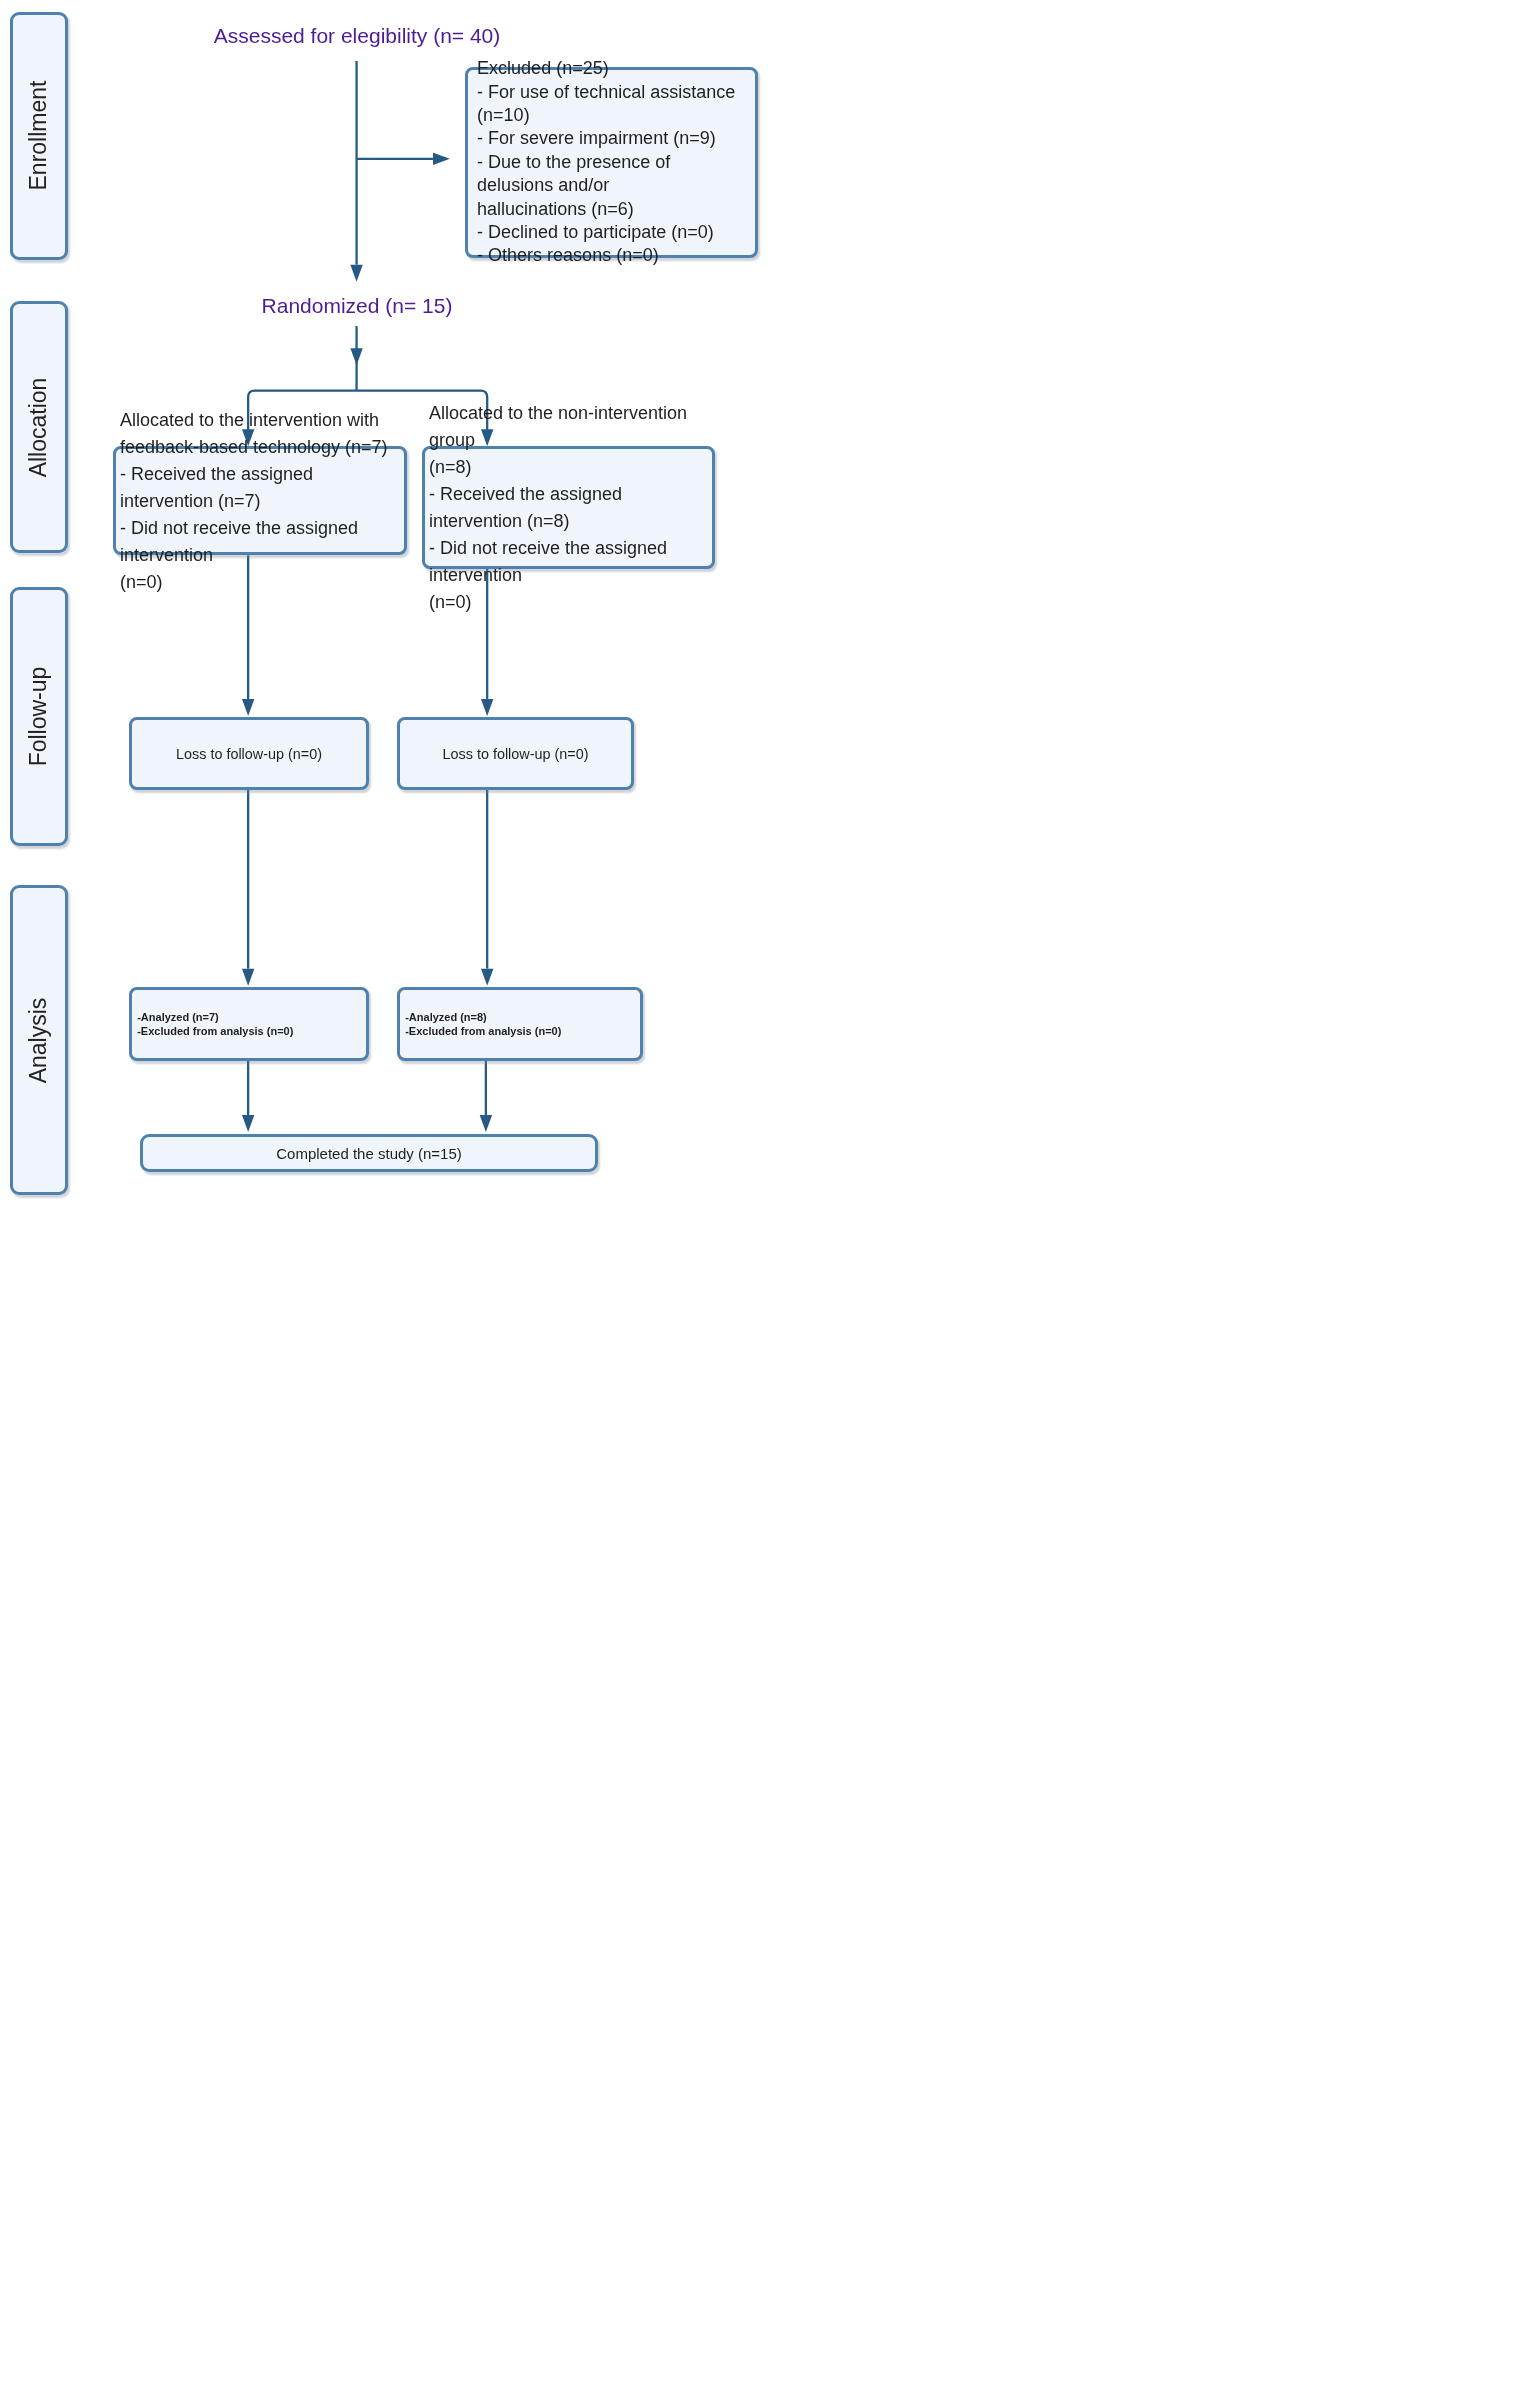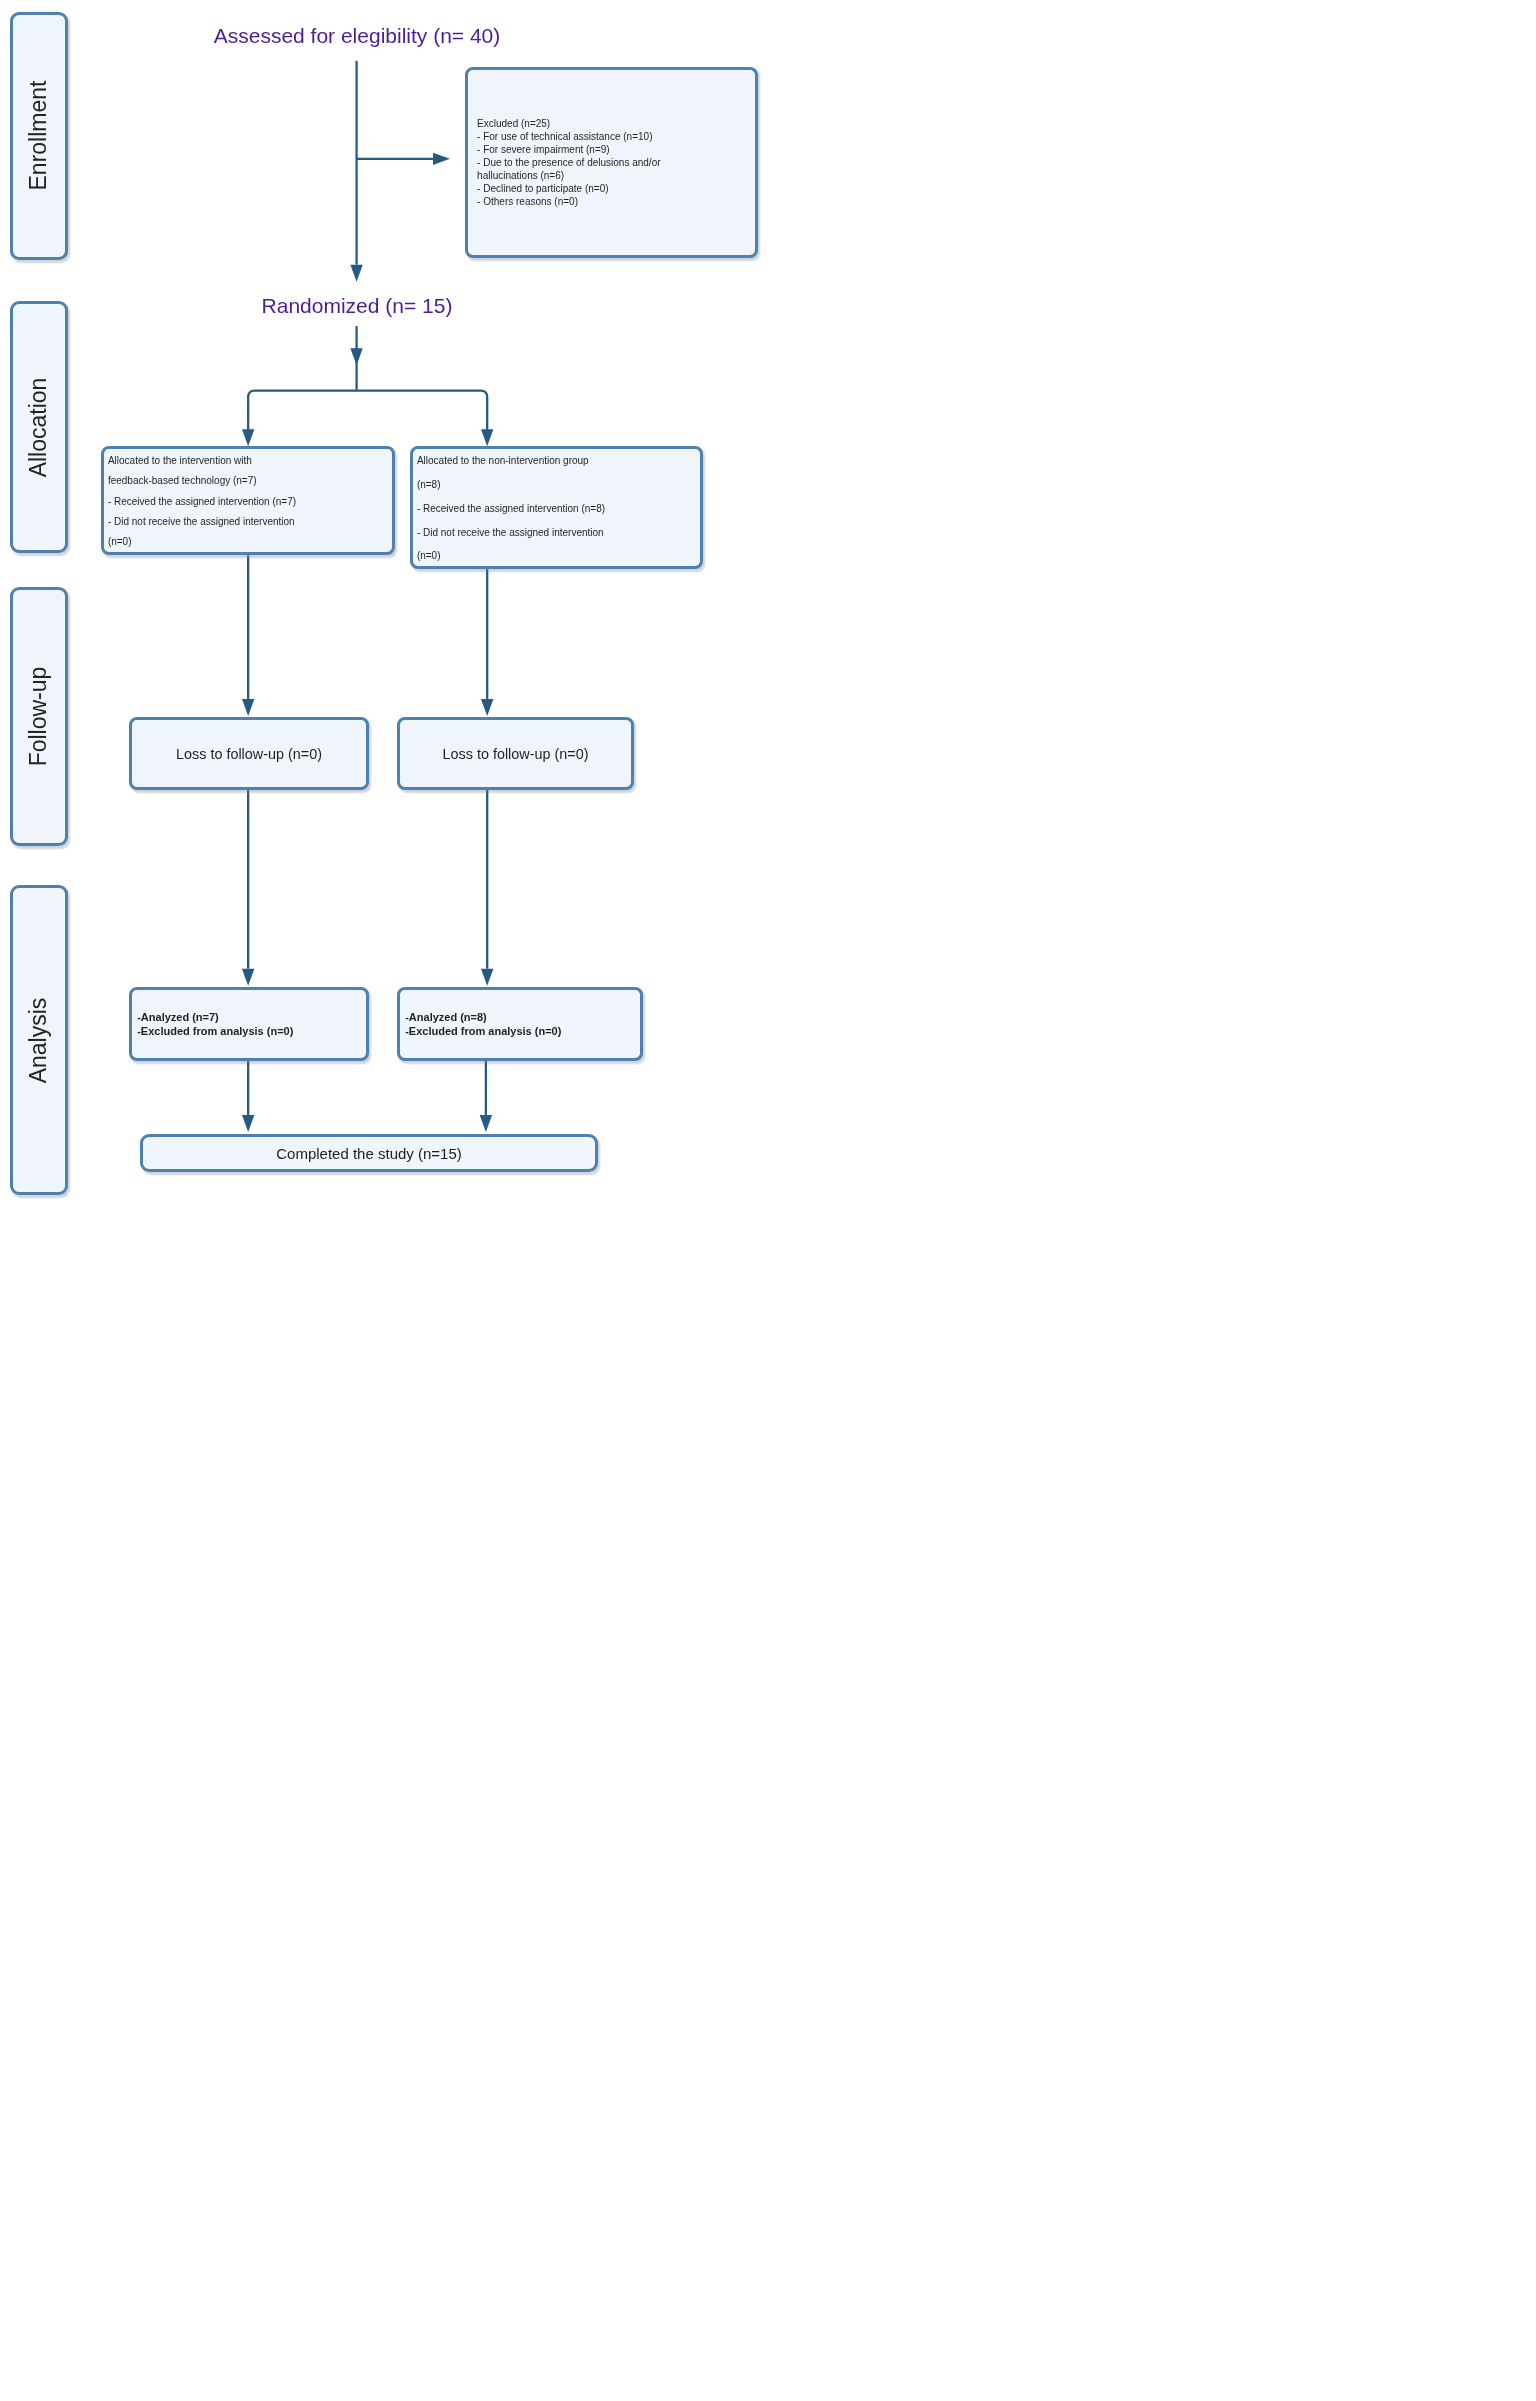--- a/index.html
+++ b/index.html
@@ -36,25 +36,25 @@
   .floating-title{
     position:absolute;
     transform:translateX(-50%);
     white-space:nowrap;
     font-size:21px;
     color:#4c1d95;
   }
   .bullets{
     display:flex;flex-direction:column;justify-content:center;
     text-align:left;
-    font-size:10px;
+    font-size:18px;
   }
   .bullets .line{width:100%;}
   .excluded-box{padding:3.9px 6.5px 3.9px 9.1px;line-height:1.3;}
-  .alloc-box{justify-content:space-between;padding:3.9px 5.2px 2.6px 3.9px;line-height:1.5;}
+  .alloc-box{justify-content:center;padding:3.9px 5.2px 2.6px 3.9px;line-height:1.5;margin-left:12px;}
   .analysis-box{padding:1.3px 5.2px 1.3px 5.2px;font-size:11px;line-height:1.3;font-weight:bold;}
   .center-box{
     display:flex;align-items:center;justify-content:center;
     text-align:right;
   }
   .followup-box{font-size:14.4px;}
   .completed-box{font-size:15px;border-radius:9.1px;}
 </style>
 </head>
 <body>

